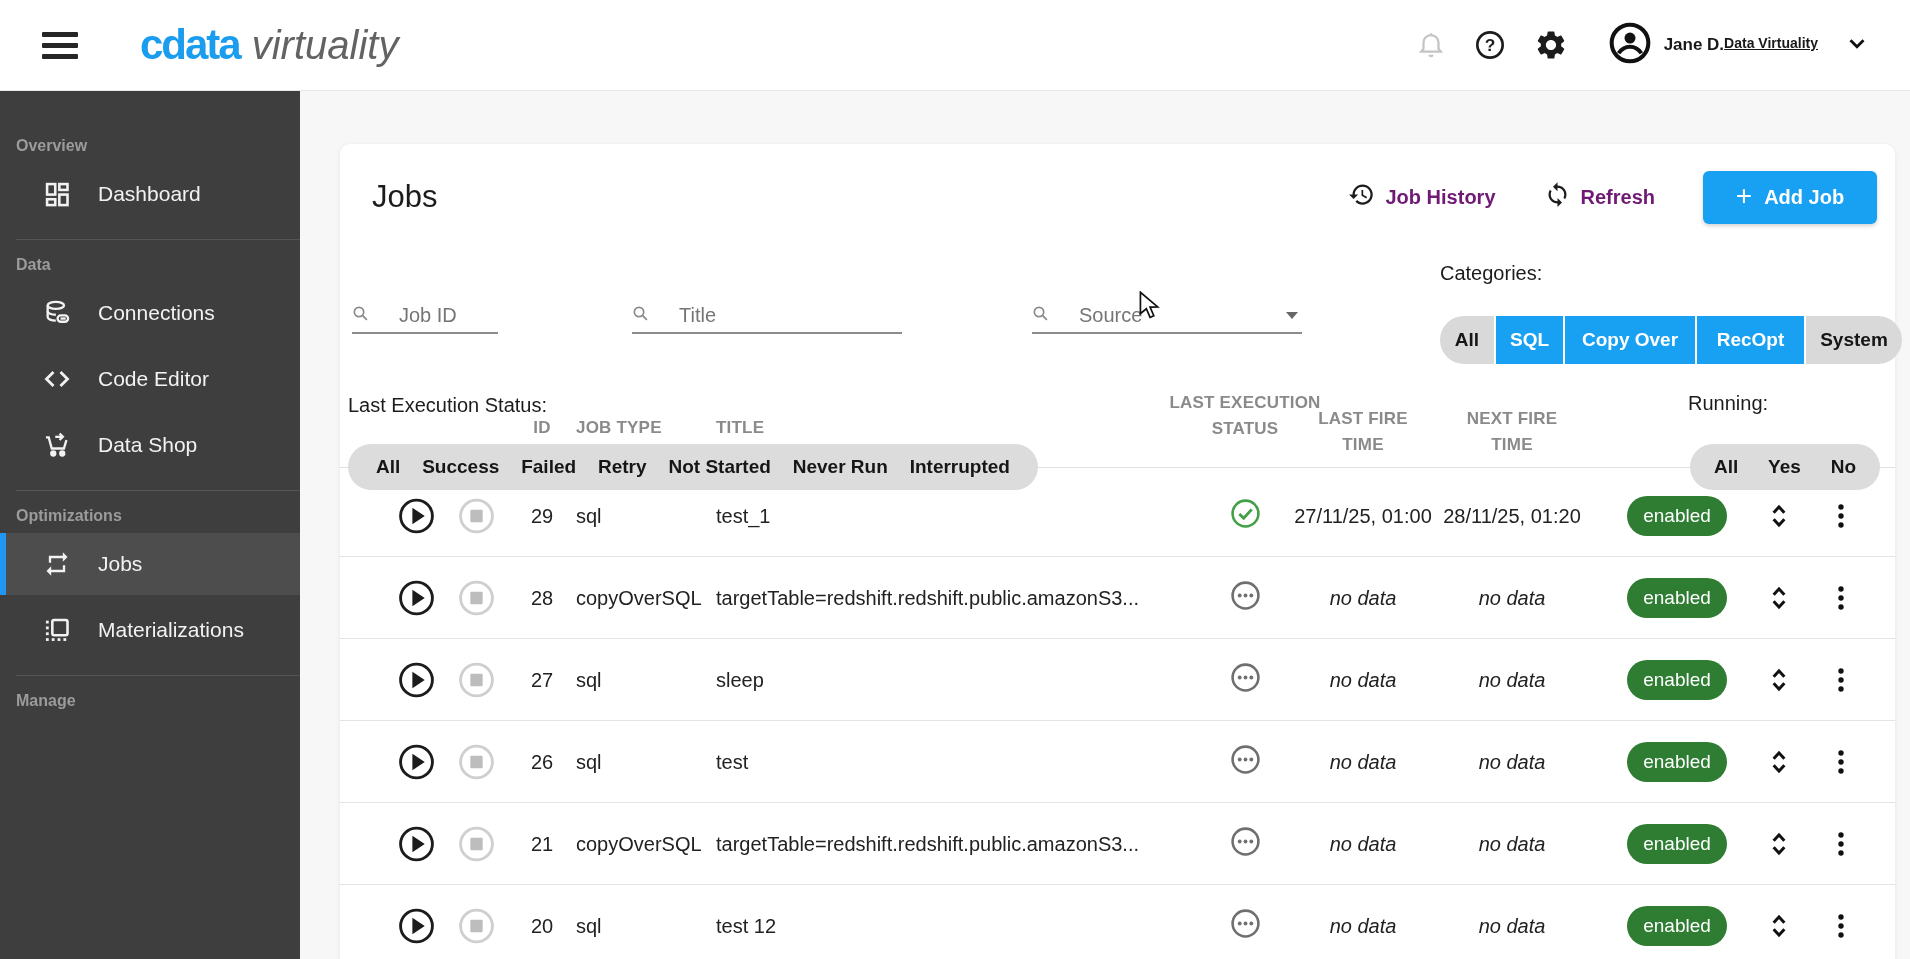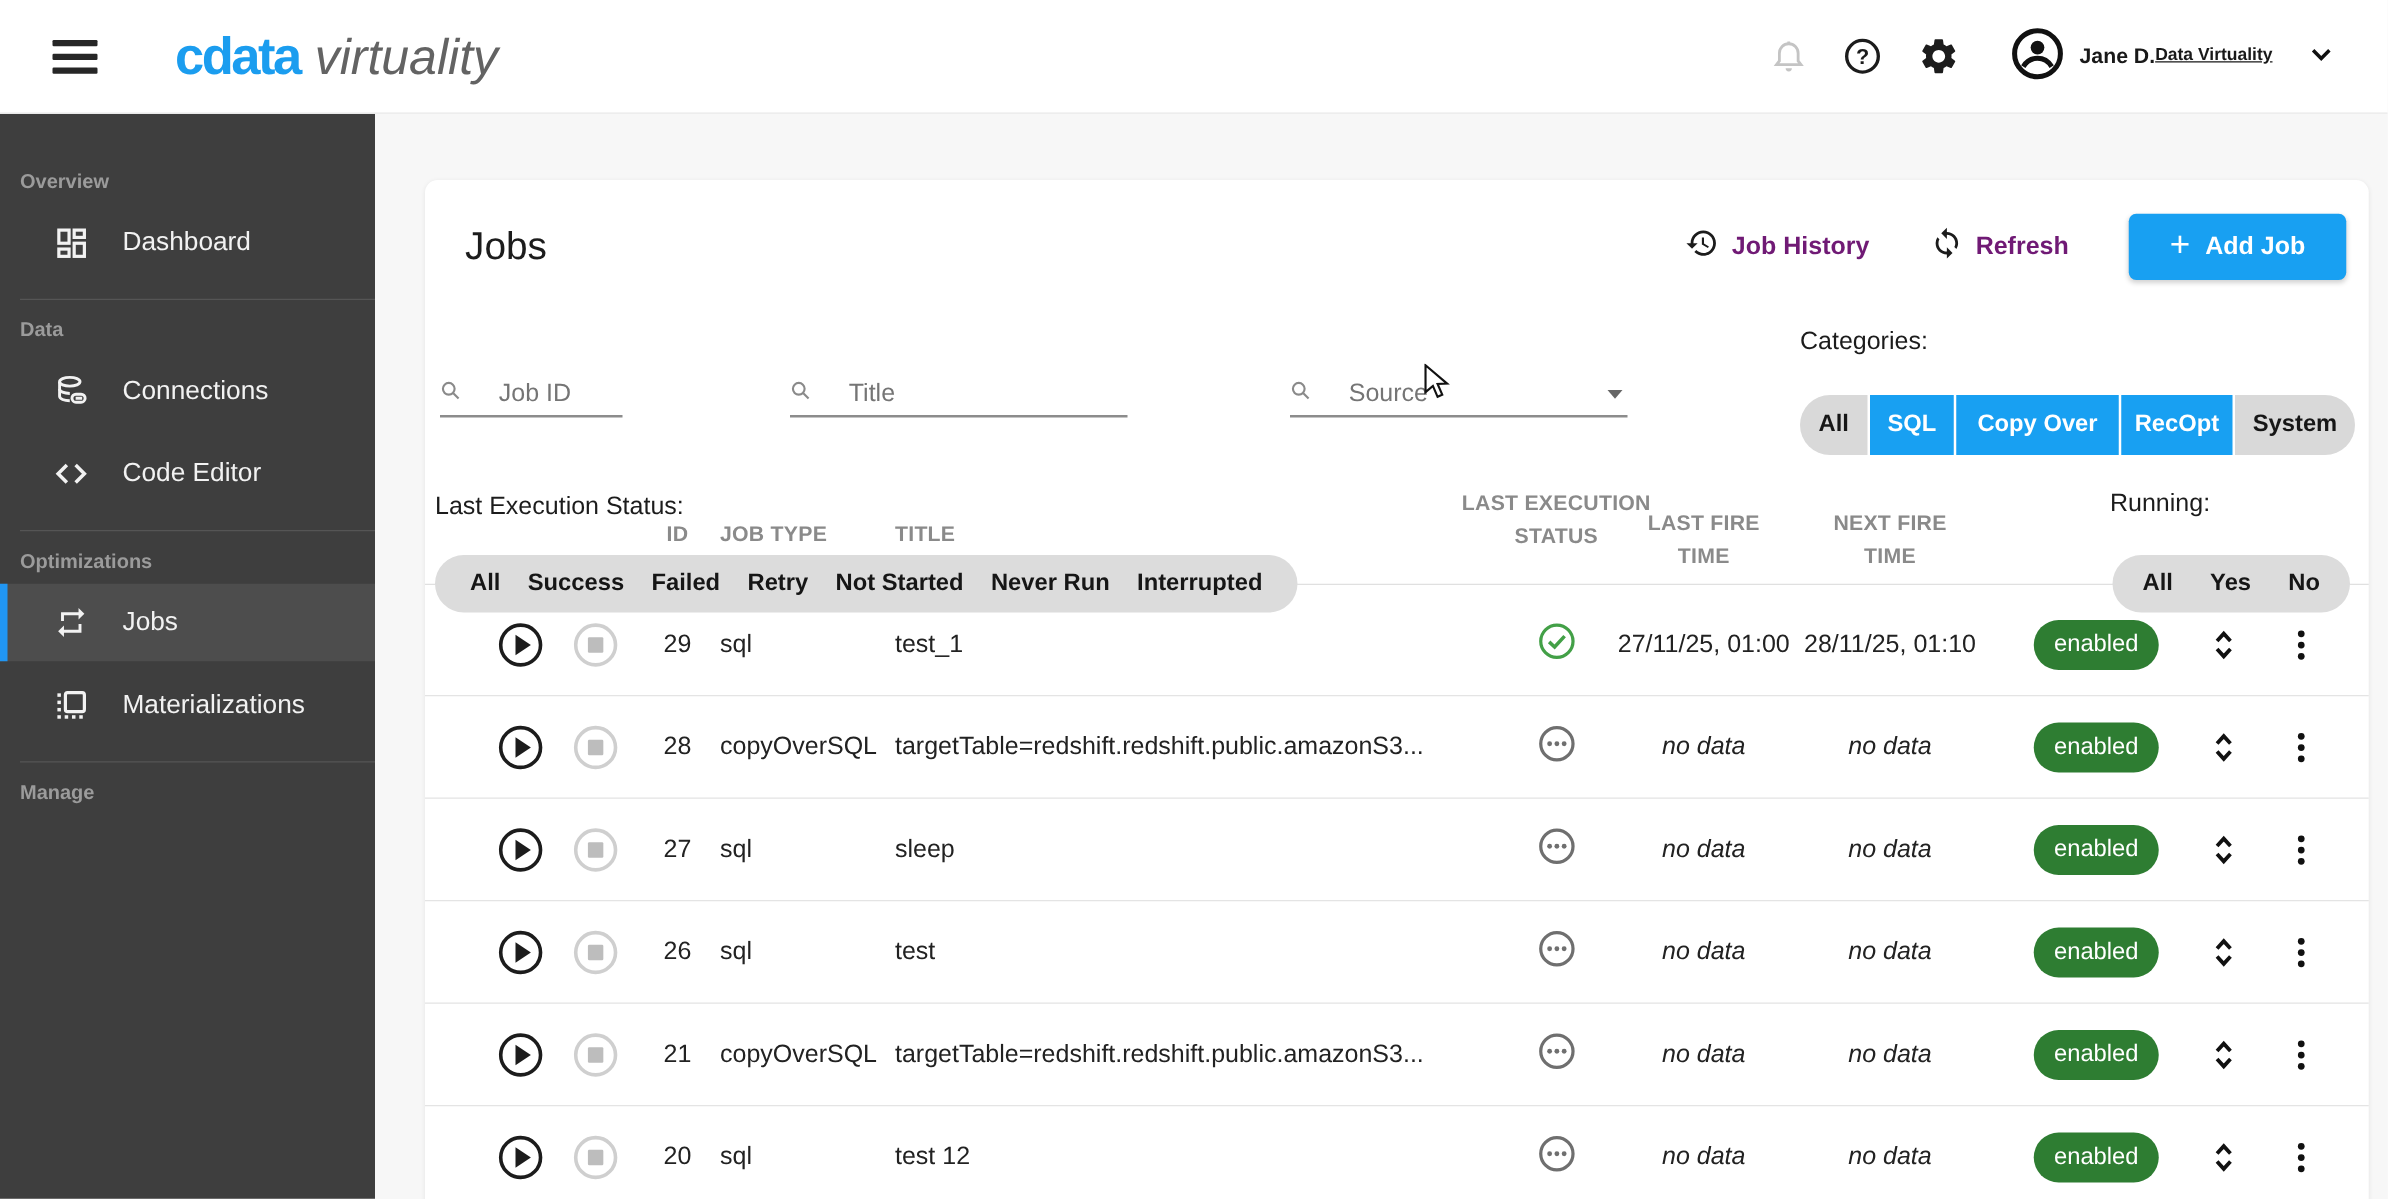--- a/index.html
+++ b/index.html
@@ -162,20 +162,32 @@
   </div>
   <div class="side-item">
     <span class="sicon">
       <svg width="28" height="28" viewBox="0 0 24 24" fill="none" stroke="#F2F2F2" stroke-width="2.4">
           <polyline points="9,6 3,12 9,18"></polyline>
           <polyline points="15,6 21,12 15,18"></polyline>
         </svg>
     </span>
     <span>Code Editor</span>
   </div>
+  <div class="side-item">
+    <span class="sicon">
+      <svg width="28" height="28" viewBox="0 0 24 24" fill="none" stroke="#F2F2F2" stroke-width="2">
+          <path d="M2.5 5.5h2.4L7.5 15h10.4l2.2-7.2"></path>
+          <circle cx="8.8" cy="19.3" r="1.7" fill="#F2F2F2"></circle>
+          <circle cx="16.5" cy="19.3" r="1.7" fill="#F2F2F2"></circle>
+          <path d="M10.5 5h6"></path>
+          <path d="M14.2 2.3 17 5l-2.8 2.7"></path>
+        </svg>
+    </span>
+    <span>Data Shop</span>
+  </div>
   <div class="side-divider"></div>
 
   <div class="side-section-label">Optimizations</div>
   <div class="side-item active">
     <span class="sicon">
       <svg width="28" height="28" viewBox="0 0 24 24" fill="#F2F2F2">
           <path d="M7 7h10v3l4-4-4-4v3H5v6h2V7zm10 10H7v-3l-4 4 4 4v-3h12v-6h-2v4z"></path>
         </svg>
     </span>
     <span>Jobs</span>
@@ -250,21 +262,21 @@
           </svg></span>
       <input placeholder="Source" style="">
       <span class="caret-down"></span>
     </div>
 
     <div class="cat-label">Categories:</div>
     <div class="cat-group">
       <button class="cat-seg" style="width:54px;">All</button>
       <button class="cat-seg selected" style="width:67px;">SQL</button>
       <button class="cat-seg selected" style="width:130px;">Copy Over</button>
-      <button class="cat-seg selected" style="width:89px;">RecOpt</button>
+      <button class="cat-seg selected" style="width:107px;">RecOpt</button>
       <button class="cat-seg" style="width:96px;">System</button>
     </div>
 
     <div class="thead">
       <div class="lex-label">Last Execution Status:</div>
       <div class="colh" style="left:170px; width:64px; text-align:center;">ID</div>
       <div class="colh" style="left:236px;">JOB TYPE</div>
       <div class="colh" style="left:376px;">TITLE</div>
       <div class="colh center" style="left:825px; width:160px; top:6px;">LAST EXECUTION STATUS</div>
       <div class="colh center" style="left:958px; width:130px; top:22px;">LAST FIRE TIME</div>
@@ -307,21 +319,21 @@
     <div class="cell status">
       <span>
         <svg width="31" height="31" viewBox="0 0 24 24">
                 <circle cx="12" cy="12" r="10" fill="none" stroke="#43A047" stroke-width="2"></circle>
                 <polyline points="7.2,12.4 10.6,15.6 16.8,8.8" fill="none" stroke="#43A047" stroke-width="2.2"></polyline>
               </svg>
       </span>
 
     </div>
     <div class="cell lastfire">27/11/25, 01:00</div>
-    <div class="cell nextfire">28/11/25, 01:10</div>
+    <div class="cell nextfire">28/11/25, 01:20</div>
     <div class="cell badge">enabled</div>
     <button class="cell iconbtn arrows">
       <svg width="30" height="30" viewBox="0 0 28 28">
               <polyline points="9,11 14,5.5 19,11" fill="none" stroke="#111" stroke-width="2.8"></polyline>
               <polyline points="9,17 14,22.5 19,17" fill="none" stroke="#111" stroke-width="2.8"></polyline>
             </svg>
     </button>
     <button class="cell iconbtn kebab">
       <svg width="26" height="30" viewBox="0 0 26 30">
               <circle cx="13" cy="6" r="2.7" fill="#111"></circle>

